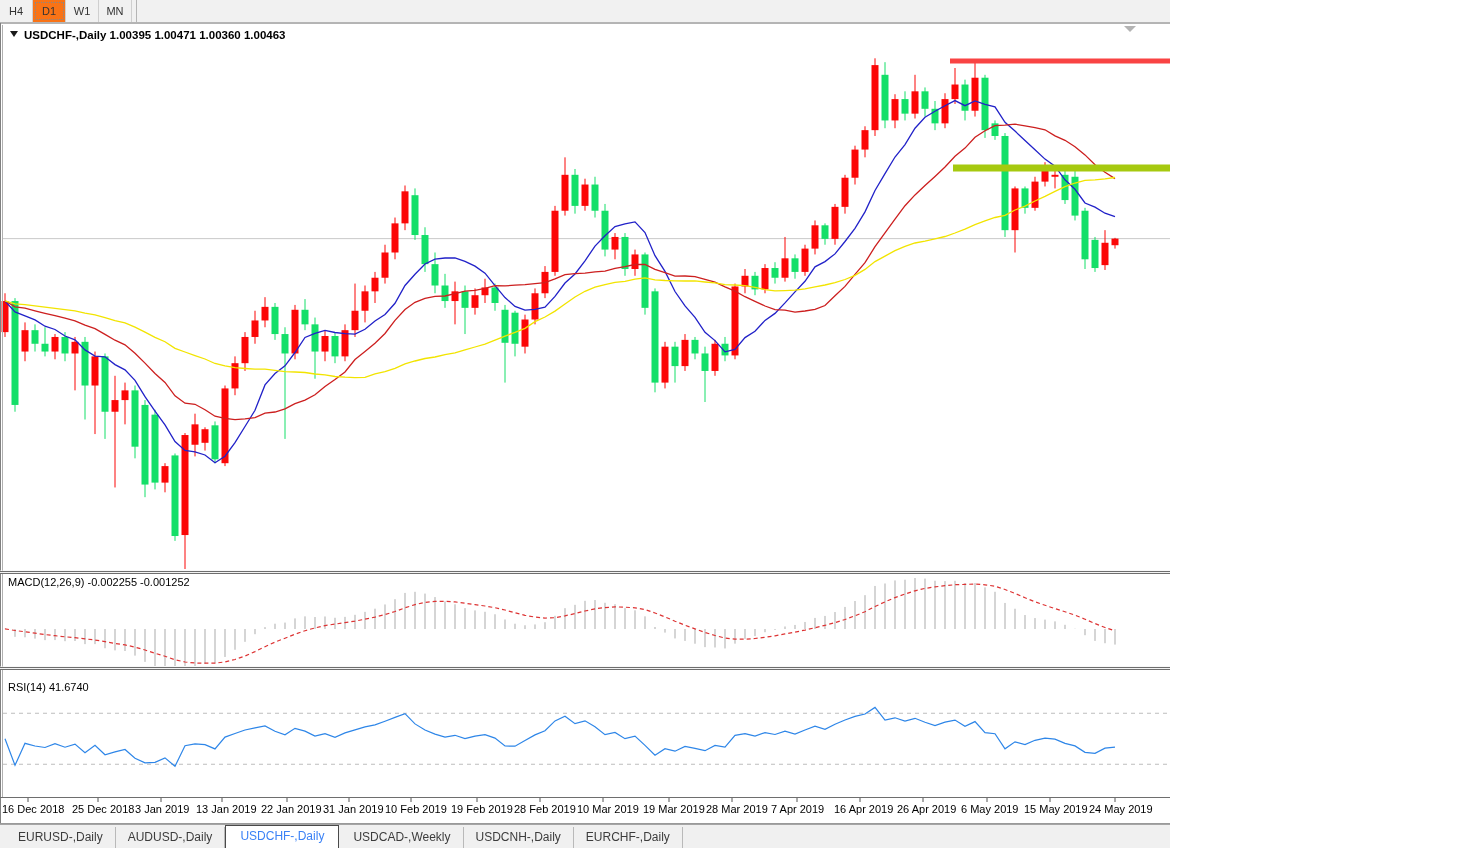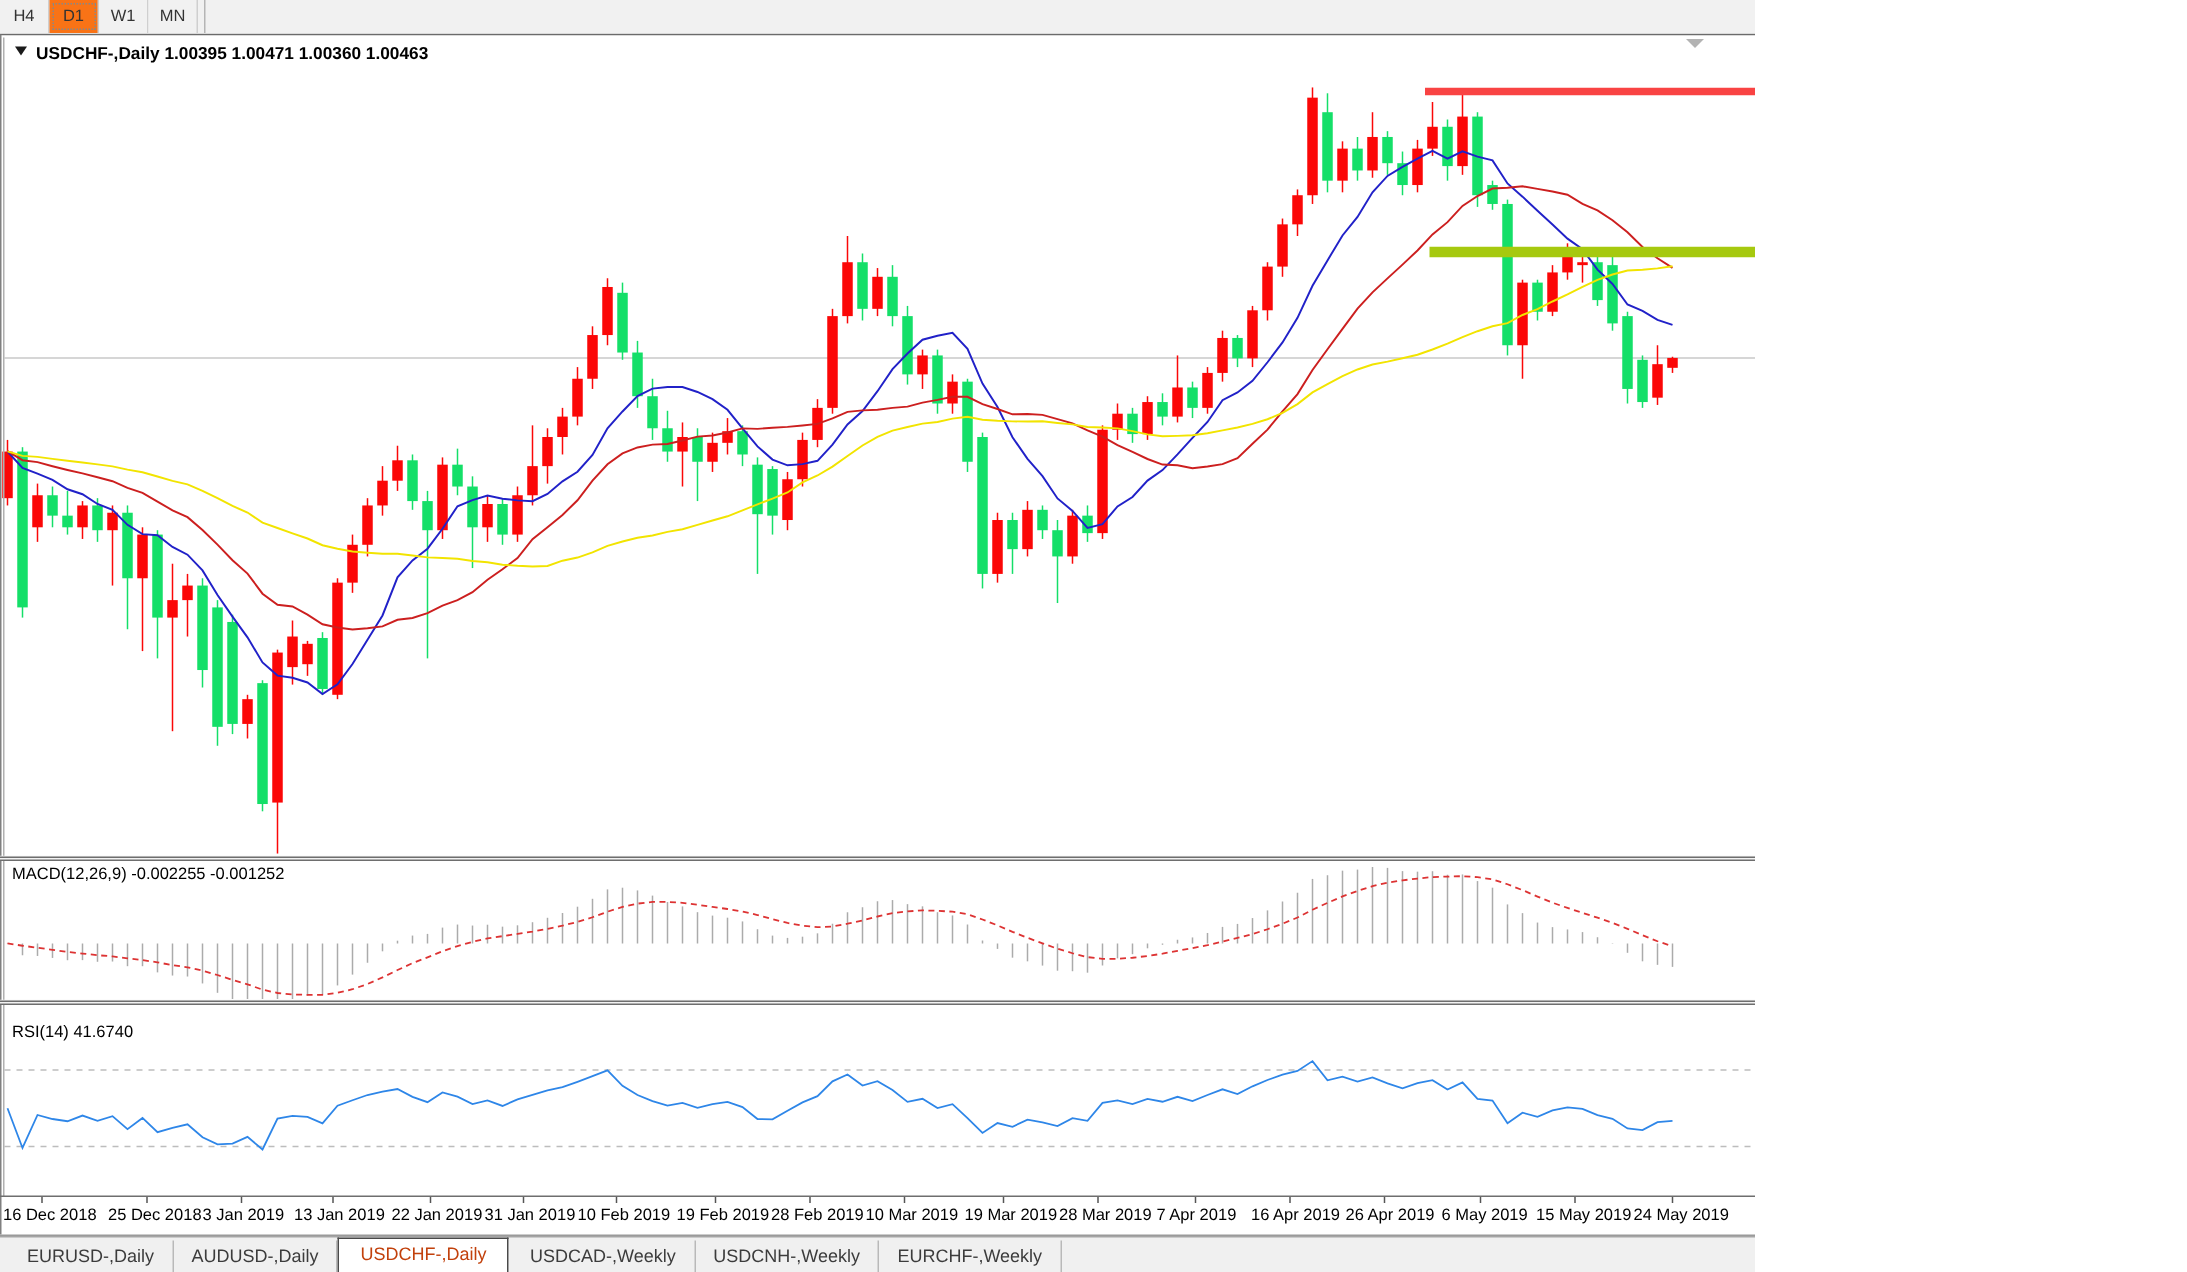--- a/index.html
+++ b/index.html
@@ -13,21 +13,21 @@
   .tf-btn.active{background:#f97316;outline:1px dotted #888;outline-offset:-3px;}
   .tf-spacer{border-right:1px solid #b5b5b5;width:4px;}
   
   #chartwrap{position:absolute;left:0;top:22px;width:1458px;height:802px;}
   svg text{font-family:"Liberation Sans",sans-serif;}
   
   #tabbar{position:absolute;left:0;top:824px;width:1458px;height:24px;background:#f0f0f0;
           border-top:1px solid #a5a5a5;display:flex;align-items:flex-end;padding-left:6px;box-sizing:border-box;}
   .tab{font-size:12px;color:#3c3c3c;padding:3px 12px 4px 12px;border-right:1px solid #b9b9b9;
        white-space:nowrap;cursor:default;}
-  .tab.active{background:#ffffff;border:1px solid #4a4a4a;border-bottom:none;color:#c2410c;
+  .tab.active{background:#ffffff;border:1px solid #4a4a4a;border-bottom:none;color:#3b82f6;
               padding:3px 14px 5px 14px;margin-right:2px;}
 </style>
 </head>
 <body>
 
 <div id="app">
   <div id="toolbar">
       <div class="tf-btn">H4</div>
       <div class="tf-btn active">D1</div>
       <div class="tf-btn">W1</div>
@@ -485,16 +485,16 @@
         <text x="24" y="39" font-size="11.5" fill="#000" font-weight="700">USDCHF-,Daily  1.00395 1.00471 1.00360 1.00463</text>
         <text x="8" y="586" font-size="11" fill="#000">MACD(12,26,9) -0.002255 -0.001252</text>
         <text x="8" y="691" font-size="11" fill="#000">RSI(14) 41.6740</text>
       </svg>
   </div>
   <div id="tabbar">
       <div class="tab">EURUSD-,Daily</div>
       <div class="tab">AUDUSD-,Daily</div>
       <div class="tab active">USDCHF-,Daily</div>
       <div class="tab">USDCAD-,Weekly</div>
-      <div class="tab">USDCNH-,Weekly</div>
-      <div class="tab">EURCHF-,Weekly</div>
+      <div class="tab">USDCNH-,Daily</div>
+      <div class="tab">EURCHF-,Daily</div>
     </div>
 </div>
 
 </body></html>

